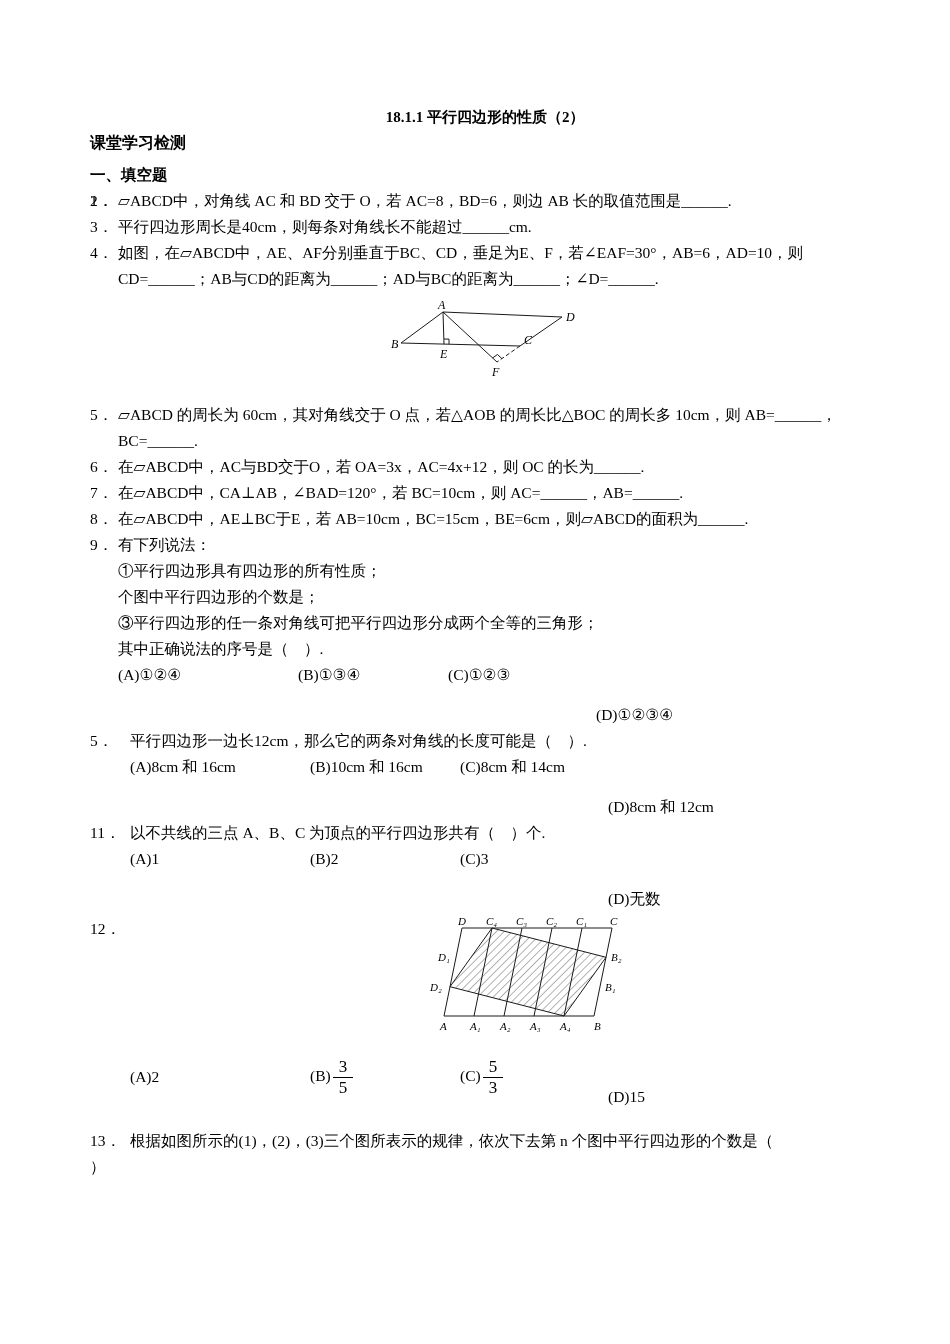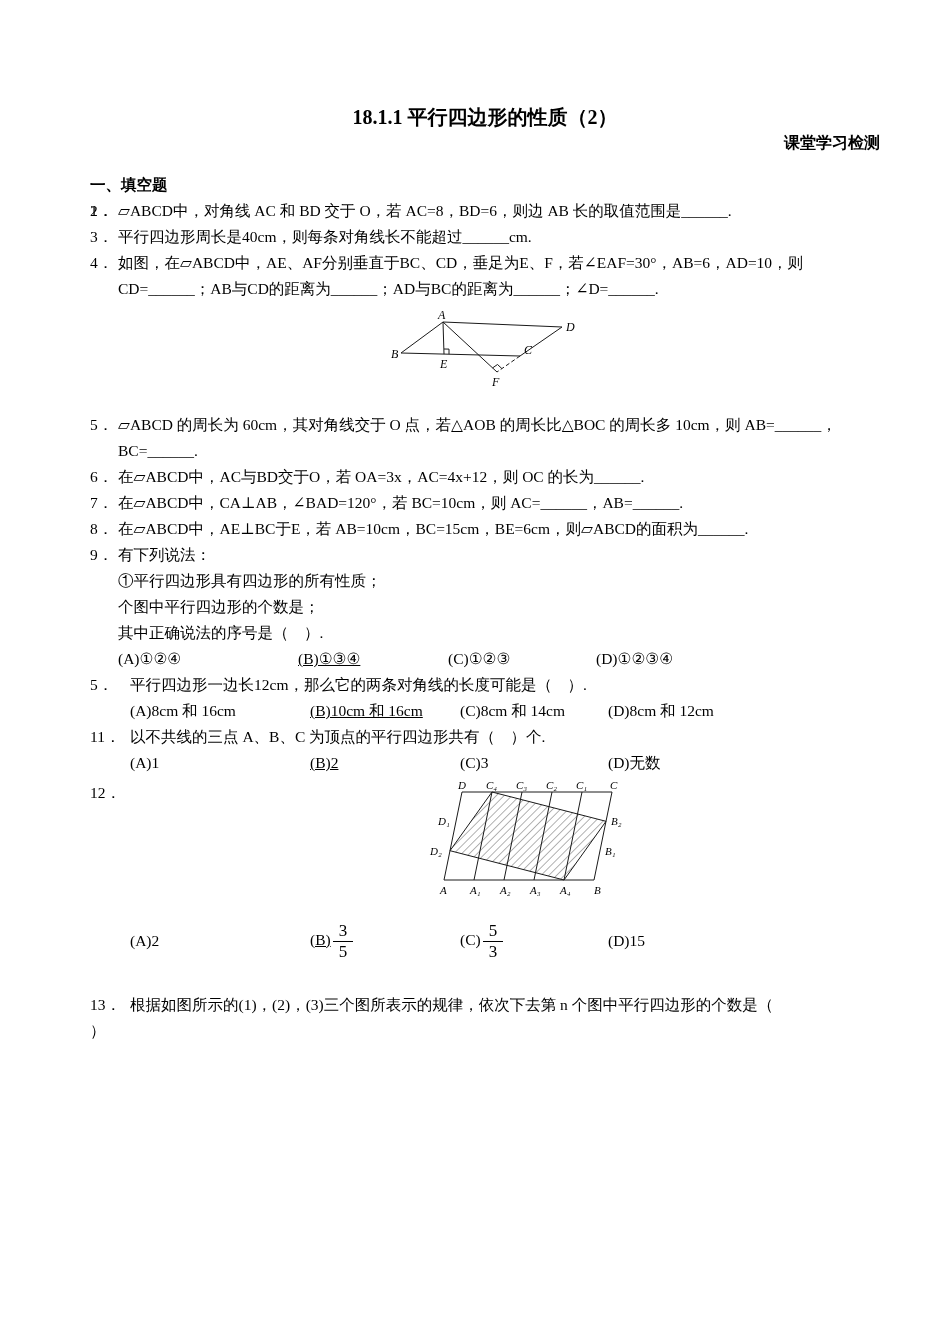--- a/index.html
+++ b/index.html
@@ -3,31 +3,31 @@
 <meta charset="utf-8">
 <style>
   * { margin:0; padding:0; box-sizing:border-box; }
   html,body { background:#ffffff; }
   body {
     width:950px; height:1344px; overflow:hidden;
     color:#000;
     font-family:"Liberation Serif","DejaVu Serif",serif;
   }
   .page { padding:104px 70px 0 90px; font-size:15.5px; line-height:26px; }
-  .title { text-align:center; font-weight:bold; font-size:20px; }
-  .subtitle { text-align:right; font-weight:bold; font-size:16px; margin-bottom:16px; }
+  .title { text-align:center; font-weight:bold; font-size:15px; }
+  .subtitle { text-align:left; font-weight:bold; font-size:16px; margin-bottom:6px; }
   .sec-heading { font-weight:bold; }
   .q { position:relative; padding-left:28px; }
   .q.w { padding-left:40px; }
   .qnum { position:absolute; left:0; top:0; }
   .opts { display:flex; }
   .opts .o1 { width:180px; }
-  .opts .o2 { width:150px;text-decoration:underline; }
+  .opts .o2 { width:150px; }
   .opts .o3 { width:148px; }
-  .opts .o4 { flex:1; }
+  .opts .o4 { flex:1;margin-top:40px; }
   .opts-frac { display:flex; align-items:center; height:46px; margin-top:8px; }
   .frac { display:inline-flex; flex-direction:column; align-items:center; vertical-align:middle; font-size:17px; line-height:20px; margin-left:2px; }
   .frac .fnum { border-bottom:1px solid #000; padding:0 6px; }
   .fig { display:block; }
   .fig4 { margin:8px 0 10px 300px; }
   .fig12 { margin:4px 0 0 288px; }
   svg text { font-family:"Liberation Serif","DejaVu Serif",serif; font-style:italic; font-size:12px; fill:#000; }
   svg.f12 text { font-size:11px; }
   .q13 { margin-top:28px; }
 </style>
@@ -100,20 +100,21 @@
     <span class="qnum">8．</span>
     <span>在▱ABCD中，AE⊥BC于E，若 AB=10cm，BC=15cm，BE=6cm，则▱ABCD的面积为______.</span>
   </div>
 
 
   <div class="q">
     <span class="qnum">9．</span>
     <span>有下列说法：</span>
     <div>①平行四边形具有四边形的所有性质；</div>
     <div>个图中平行四边形的个数是；</div>
+    <div>③平行四边形的任一条对角线可把平行四边形分成两个全等的三角形；</div>
     <div>其中正确说法的序号是（　）.</div>
     <div class="opts">
       <span class="o1">(A)①②④</span>
       <span class="o2">(B)①③④</span>
       <span class="o3">(C)①②③</span>
       <span class="o4">(D)①②③④</span>
     </div>
   </div>
 
   <div class="q w">

